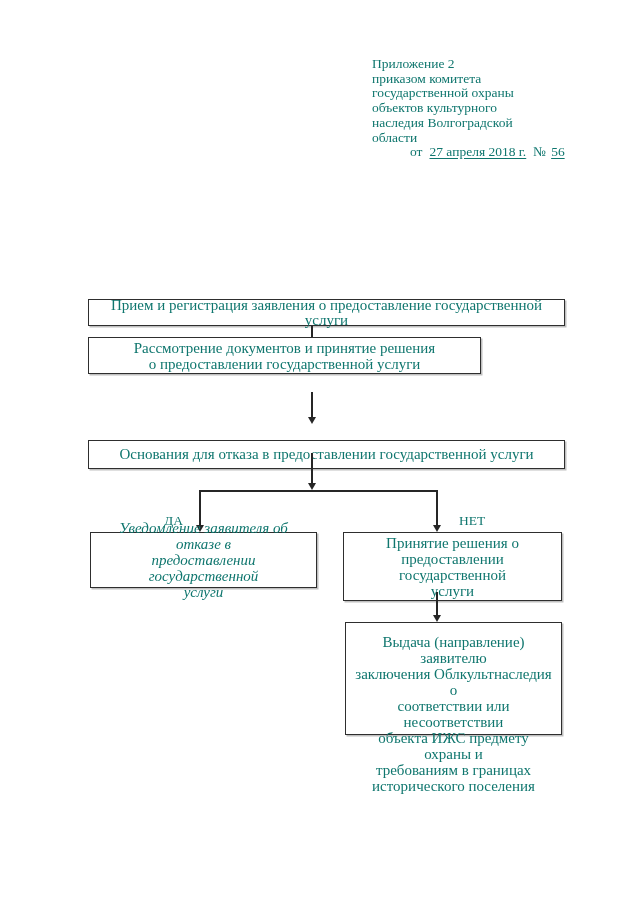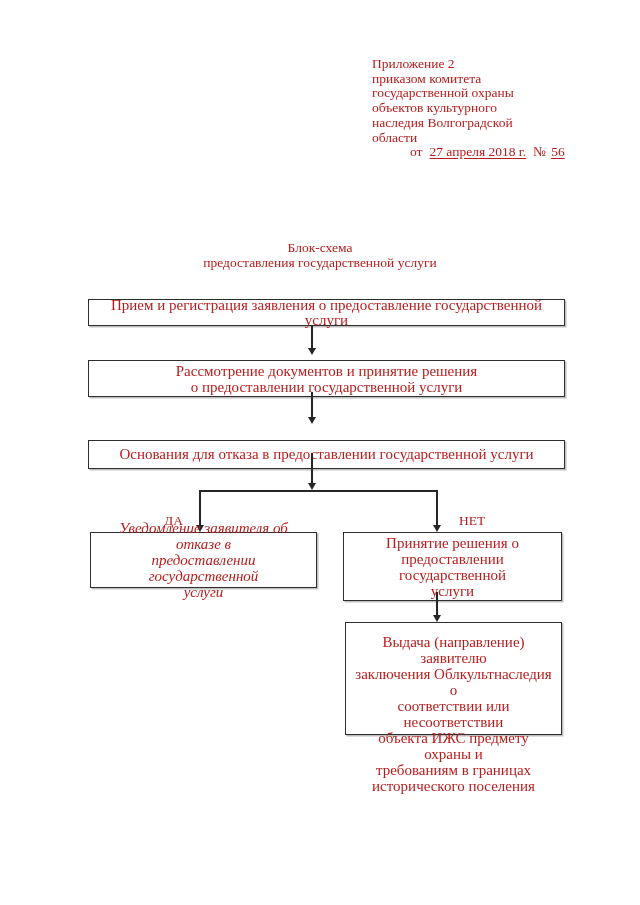--- a/index.html
+++ b/index.html
@@ -3,21 +3,21 @@
 <meta charset="utf-8">
 <style>
   * { margin: 0; padding: 0; box-sizing: border-box; }
   html, body { background: #ffffff; }
   .page {
     position: relative;
     width: 640px;
     height: 905px;
     background: #ffffff;
     font-family: "Liberation Serif", serif;
-    color: #b91c1c;
+    color: #0f766e;
     overflow: hidden;
   }
   
   .appendix-header {
     position: absolute;
     left: 372px;
     top: 57px;
     width: 210px;
     font-size: 13.5px;
     line-height: 14.7px;
@@ -80,35 +80,31 @@
     <div>приказом комитета</div>
     <div>государственной охраны</div>
     <div>объектов культурного</div>
     <div>наследия Волгоградской</div>
     <div>области</div>
     <div class="date-line">
       <span>от</span><span class="gap-s"></span><span class="u">27 апреля 2018 г.</span><span class="gap-s"></span><span>№</span><span class="gap-m"></span><span class="u">56</span>
     </div>
   </div>
 
-  <div class="diagram-title">
-    <div>Блок-схема</div>
-    <div>предоставления государственной услуги</div>
-  </div>
 
   <div>
 
     <div class="fbox single" style="left:88px; top:299px; width:477px; height:27px;">
       <div>Прием и регистрация заявления о предоставление государственной услуги</div>
     </div>
 
     <div class="vline" style="left:311px; top:326px; height:22px;"></div>
     <div class="arrowhead" style="left:307.5px; top:348px;"></div>
 
-    <div class="fbox" style="left:88px; top:360px; width:477px; height:37px;">
+    <div class="fbox" style="left:88px; top:337px; width:393px; height:37px;">
       <div>Рассмотрение документов и принятие решения</div>
       <div>о предоставлении государственной услуги</div>
     </div>
 
     <div class="vline" style="left:311px; top:392px; height:25px;"></div>
     <div class="arrowhead" style="left:307.5px; top:417px;"></div>
 
     <div class="fbox single" style="left:88px; top:424px; width:477px; height:29px;margin-top:16px;">
       <div>Основания для отказа в предоставлении государственной услуги</div>
     </div>

